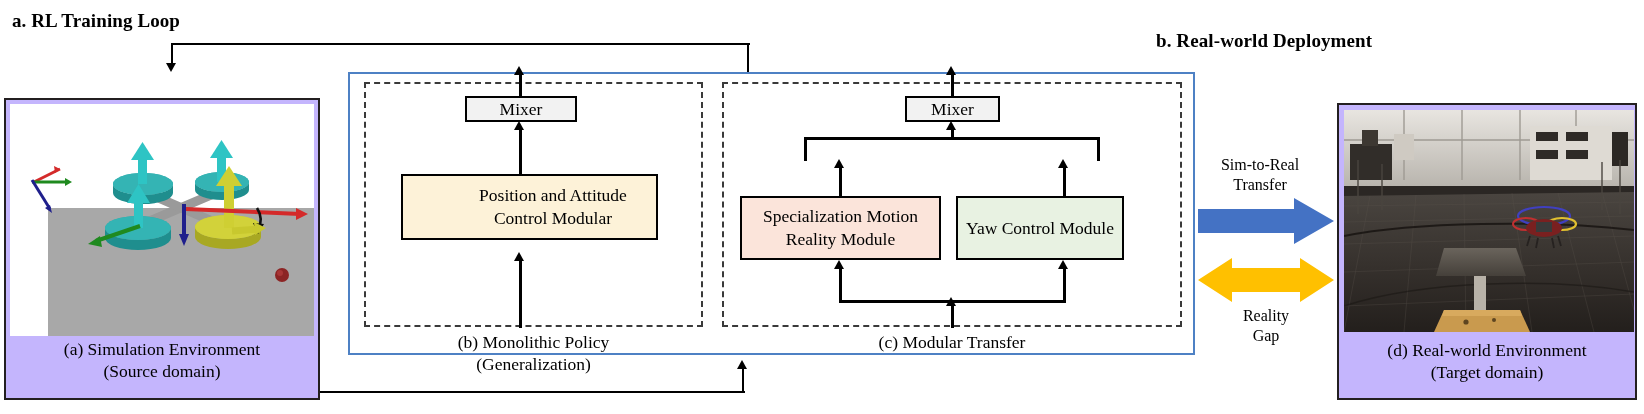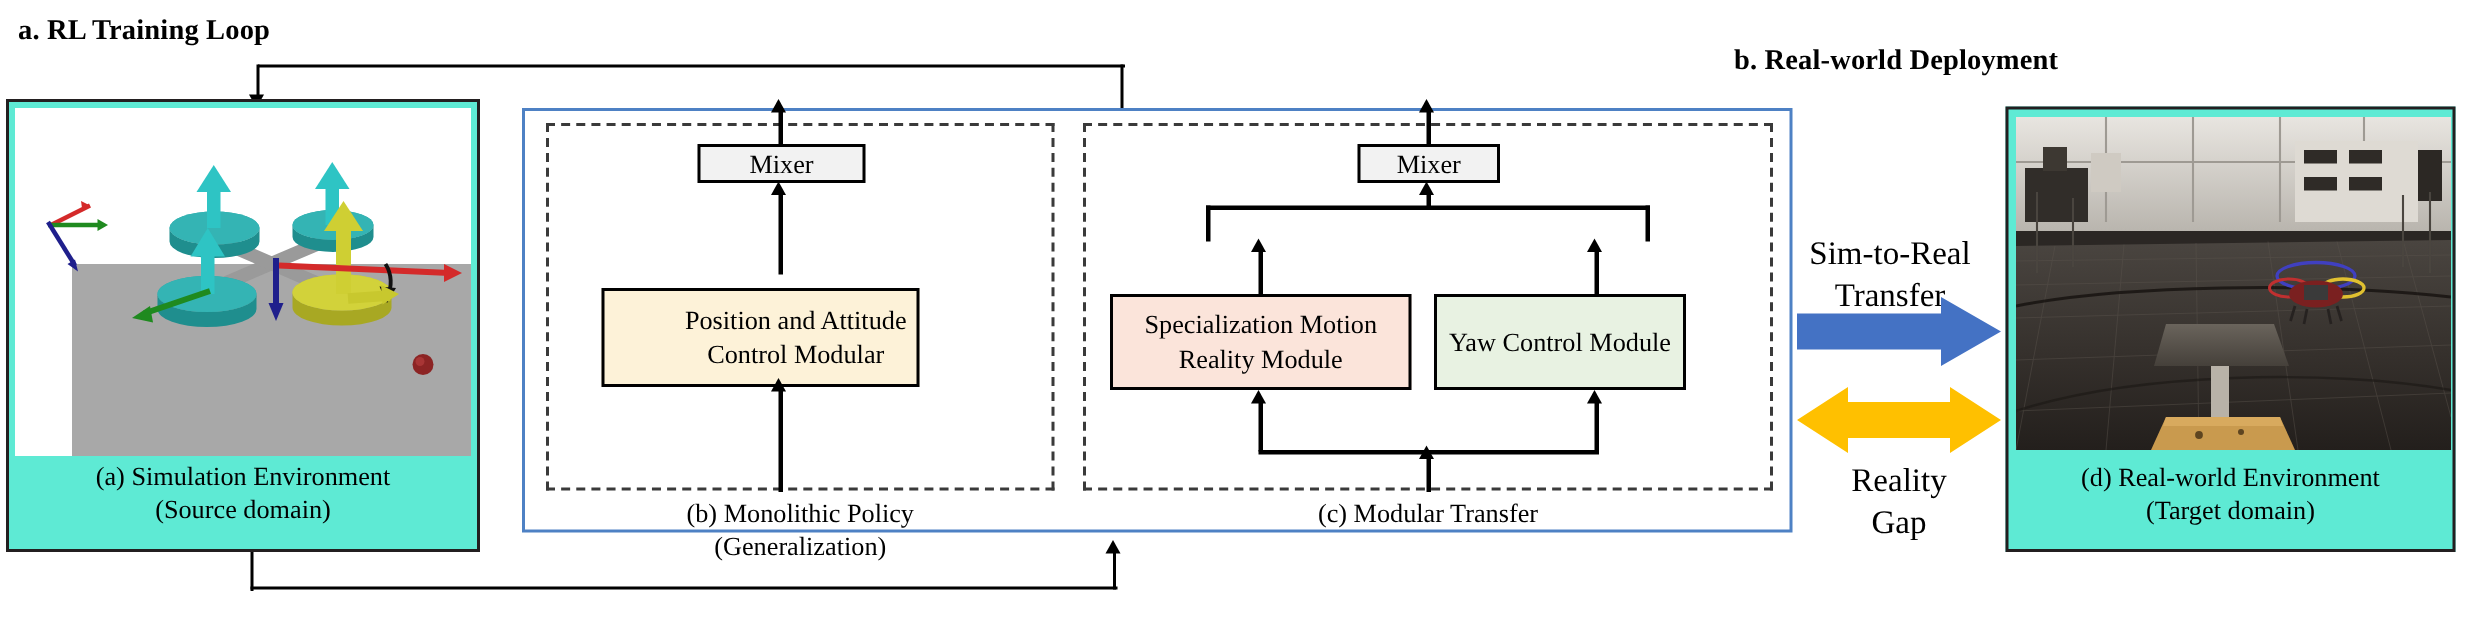--- a/index.html
+++ b/index.html
@@ -22,22 +22,23 @@
     font-weight: bold;
     font-size: 19px;
     letter-spacing: 0.1px;
     white-space: nowrap;
   }
 
   
   .panel {
     position: absolute;
     border: 2.5px solid #231f20;
-    background: #5eead4;
+    background: #c4b5fd;
     box-sizing: border-box;
+    margin-top: 32px;
   }
 
   
   #sim-render {
     position: absolute;
     left: 4px; top: 4px;
     width: 304px; height: 232px;
     background: #ffffff;
     overflow: hidden;
   }
@@ -110,21 +111,21 @@
     width: 0; height: 0;
     border-left: 5.5px solid transparent;
     border-right: 5.5px solid transparent;
     border-top: 9px solid #000;
   }
 
   
   .xfer-label {
     position: absolute;
     text-align: center;
-    font-size: 22px;
+    font-size: 16px;
     line-height: 1.25;
     white-space: nowrap;
   }
 
   
   #photo-panel-inner {
     position: absolute;
     left: 5px; top: 5px;
     width: 290px; height: 222px;
     overflow: hidden;
@@ -242,21 +243,21 @@
 <div class="vline abs" style="left:519px; top:72px; height:24px;"></div>
 <div class="arrow-up abs" style="left:514px; top:66px;"></div>
 
 <div class="block mixer" style="left:465px; top:96px; width:112px; height:26px;">
   <span>Mixer</span>
 </div>
 
 <div class="vline abs" style="left:519px; top:127px; height:56px;"></div>
 <div class="arrow-up abs" style="left:514px; top:121px;"></div>
 
-<div class="block cream" style="left:401px; top:192px; width:212px; height:66px;padding-left:47px;">
+<div class="block cream" style="left:401px; top:174px; width:257px; height:66px;padding-left:47px;">
   <div>
     <div>Position and Attitude</div>
     <div>Control Modular</div>
   </div>
 </div>
 
 <div class="vline abs" style="left:519px; top:258px; height:70px;"></div>
 <div class="arrow-up abs" style="left:514px; top:252px;"></div>
 
 <div class="caption" style="left:364px; width:339px; top:331px;">

